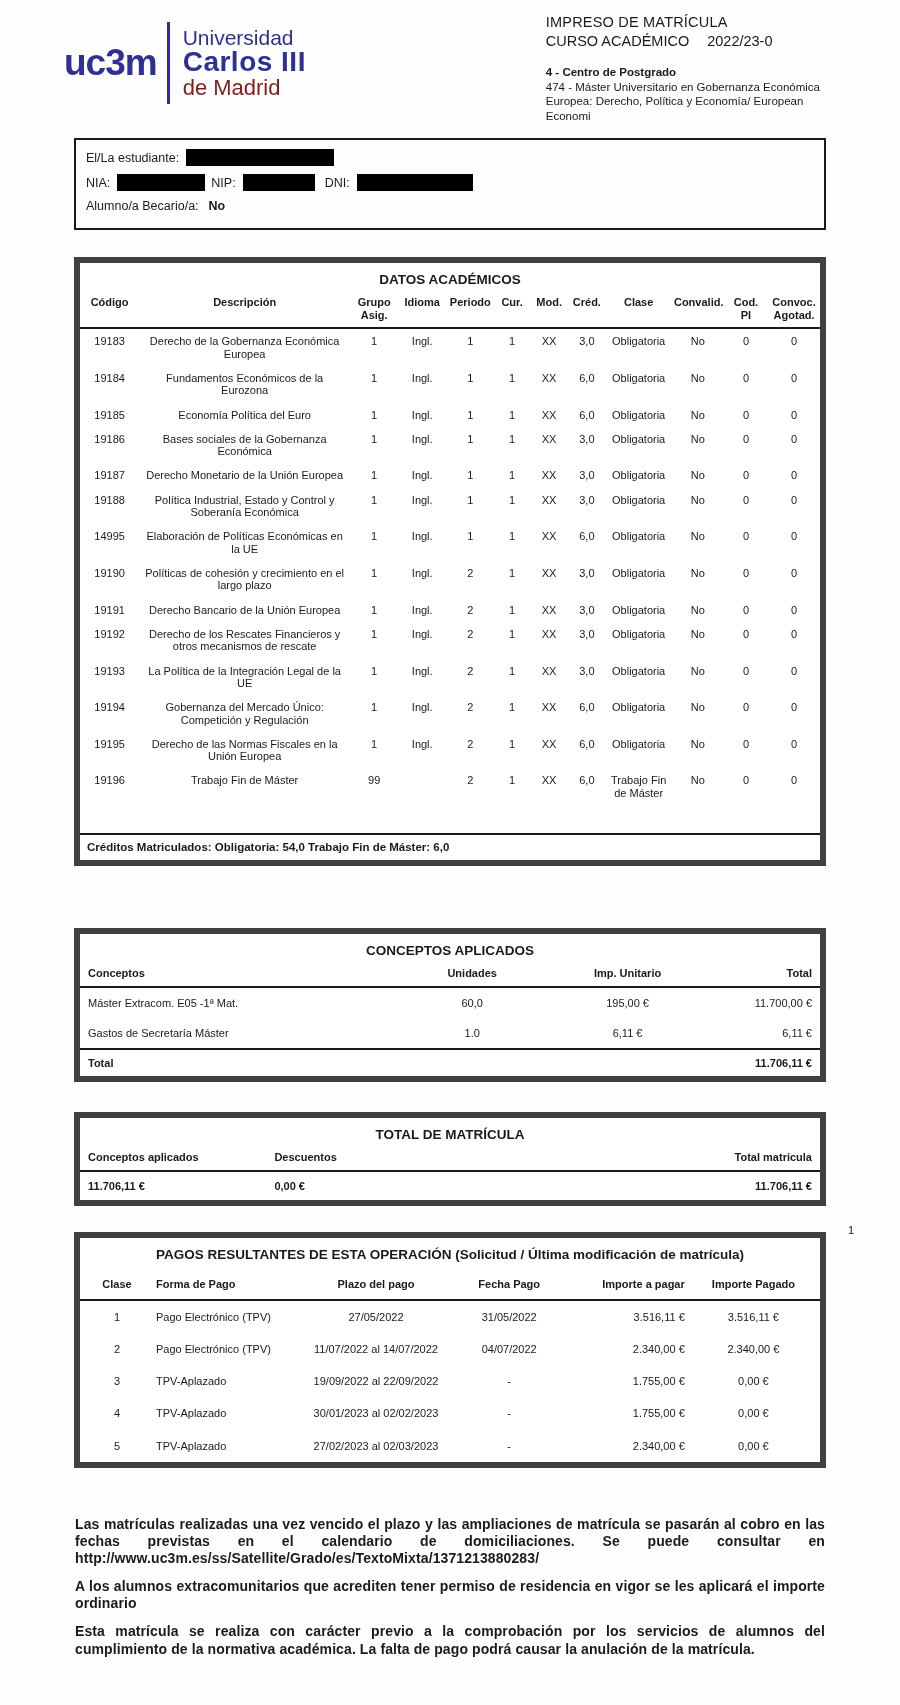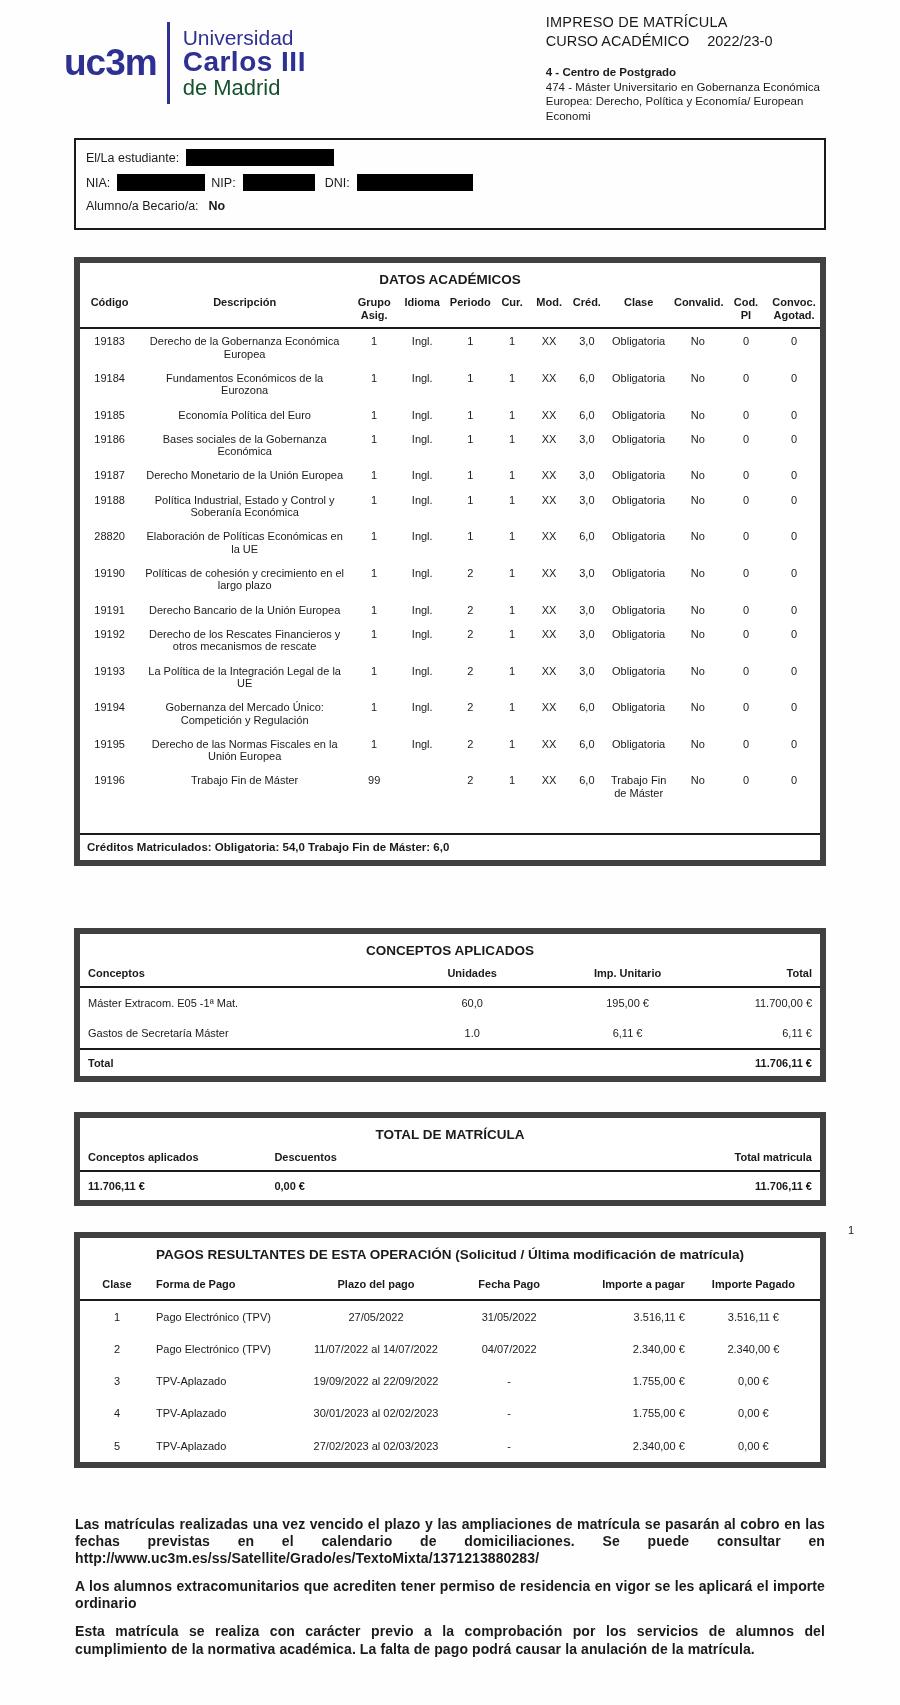--- a/index.html
+++ b/index.html
@@ -104,21 +104,21 @@
 
 <div class="page">
 
   <div class="header">
     <div class="logo">
       <span class="logo-uc3m brand-color" style="color: rgb(46, 49, 146);">uc3m</span>
       <span class="logo-bar brand-bg" style="background: rgb(46, 49, 146);"></span>
       <span class="logo-words">
         <div class="logo-w1 brand-color" style="color: rgb(46, 49, 146);">Universidad</div>
         <div class="logo-w2 brand-color" style="color: rgb(46, 49, 146);">Carlos III</div>
-        <div class="logo-w3 brand-color" style="color: #14532d;">de Madrid</div>
+        <div class="logo-w3 brand-color" style="color: #7f1d1d;">de Madrid</div>
       </span>
     </div>
     <div class="header-right">
       <div class="hr-title">IMPRESO DE MATRÍCULA</div>
       <div class="hr-course">
         <span>CURSO ACADÉMICO</span><span class="val">2022/23-0</span>
       </div>
       <div class="hr-center">4 - Centro de Postgrado</div>
       <div class="hr-program">
         <div>474 - Máster Universitario en Gobernanza Económica</div>
@@ -248,21 +248,21 @@
             <td>1</td>
             <td>1</td>
             <td>XX</td>
             <td>3,0</td>
             <td>Obligatoria</td>
             <td>No</td>
             <td>0</td>
             <td>0</td>
           </tr>
           <tr>
-            <td>28820</td>
+            <td>14995</td>
             <td>Elaboración de Políticas Económicas en la UE</td>
             <td>1</td>
             <td>Ingl.</td>
             <td>1</td>
             <td>1</td>
             <td>XX</td>
             <td>6,0</td>
             <td>Obligatoria</td>
             <td>No</td>
             <td>0</td>

